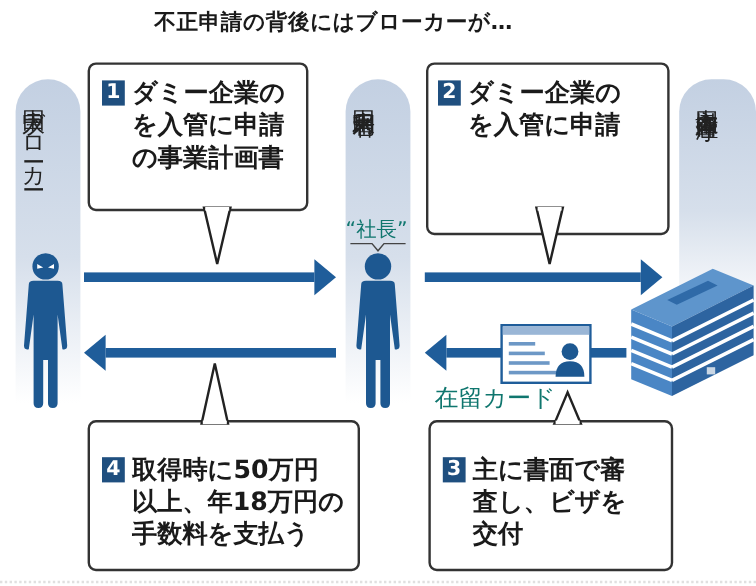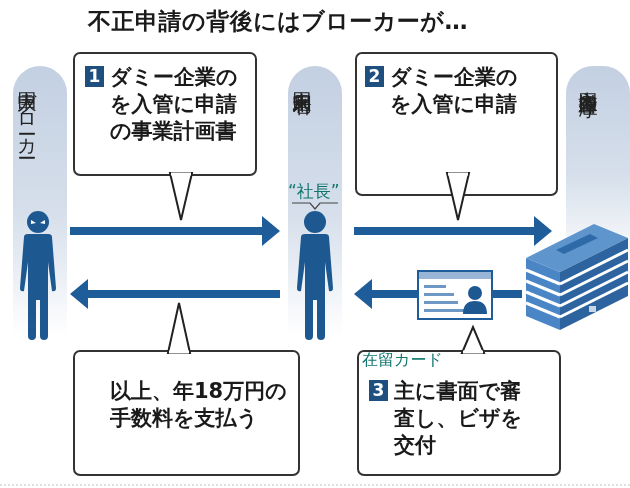--- a/index.html
+++ b/index.html
@@ -1,18 +1,18 @@
 <!DOCTYPE html>
 <html><head>
 <meta charset="utf-8">
 <style>
   html, body { margin:0; padding:0; }
   body { width:630px; height:488px; background:#ffffff; position:relative; overflow:hidden;
          font-family:"DejaVu Sans", sans-serif; color:#1a1a1a; }
-  .title { position:absolute; left:0; top:6px; width:556px; text-align:center; font-size:23px; font-weight:bold; letter-spacing:0.5px; }
+  .title { position:absolute; left:0; top:6px; width:556px; text-align:center; font-size:18px; font-weight:bold; letter-spacing:0.5px; }
   .pillar { position:absolute; top:66px; border-radius:27px 27px 0 0;
             background:linear-gradient(to bottom, #c3d0e2 0%, #d6dfeb 55%, #ffffff 100%); }
   .vtext { position:absolute; writing-mode:vertical-rl; font-size:19px; line-height:22px; letter-spacing:1px; color:#222; }
   .box { position:absolute; border:2px solid #333; border-radius:7px; background:#fff; box-sizing:border-box; }
   .box .line { font-size:21px; font-weight:bold; line-height:27px; white-space:nowrap; }
   .badge { display:inline-block; width:19px; height:21px; background:#1f4f7f; color:#fff; font-size:17px; line-height:21px;
            text-align:center; margin-right:6px; vertical-align:2px; font-weight:bold; }
   svg { position:absolute; left:0; top:0; }
   .label { position:absolute; font-size:15px; color:#0f766e; }
   .dotted { position:absolute; left:0; bottom:2px; width:630px; border-bottom:2px dotted #e0e0e0; }
@@ -37,31 +37,32 @@
   <div class="line" style="padding-left:25px">を入管に申請</div>
   <div class="line" style="padding-left:25px">の事業計画書</div>
 </div>
 
 <div class="box" style="left:355px;top:52px;width:203px;height:144px;padding:10px 0 0 8px;">
   <div class="line"><span class="badge">2</span><span>ダミー企業の</span></div>
   <div class="line" style="padding-left:25px">を入管に申請</div>
 </div>
 
 <div class="box" style="left:73px;top:350px;width:227px;height:126px;padding:26px 0 0 10px;">
+  <div class="line"><span class="badge">4</span><span>取得時に50万円</span></div>
   <div class="line" style="padding-left:25px">以上、年18万円の</div>
   <div class="line" style="padding-left:25px">手数料を支払う</div>
 </div>
 
 <div class="box" style="left:357px;top:350px;width:204px;height:126px;padding:26px 0 0 10px;">
   <div class="line"><span class="badge">3</span><span>主に書面で審</span></div>
   <div class="line" style="padding-left:25px">査し、ビザを</div>
   <div class="line" style="padding-left:25px">交付</div>
 </div>
 
-<div class="label" style="left:362px;top:318px;font-size:16px;margin-top:32px;">在留カード</div>
+<div class="label" style="left:362px;top:318px;font-size:20px;">在留カード</div>
 
 <svg width="630" height="488">
 
   <g>
     <polygon points="170,173 181,220 192,173" fill="#fff" stroke="#222" stroke-width="2"></polygon>
     <line x1="171" y1="174" x2="191" y2="174" stroke="#fff" stroke-width="3"></line>
   </g>
   <g>
     <polygon points="447,173 458,220 469,173" fill="#fff" stroke="#222" stroke-width="2"></polygon>
     <line x1="448" y1="174" x2="468" y2="174" stroke="#fff" stroke-width="3"></line>

